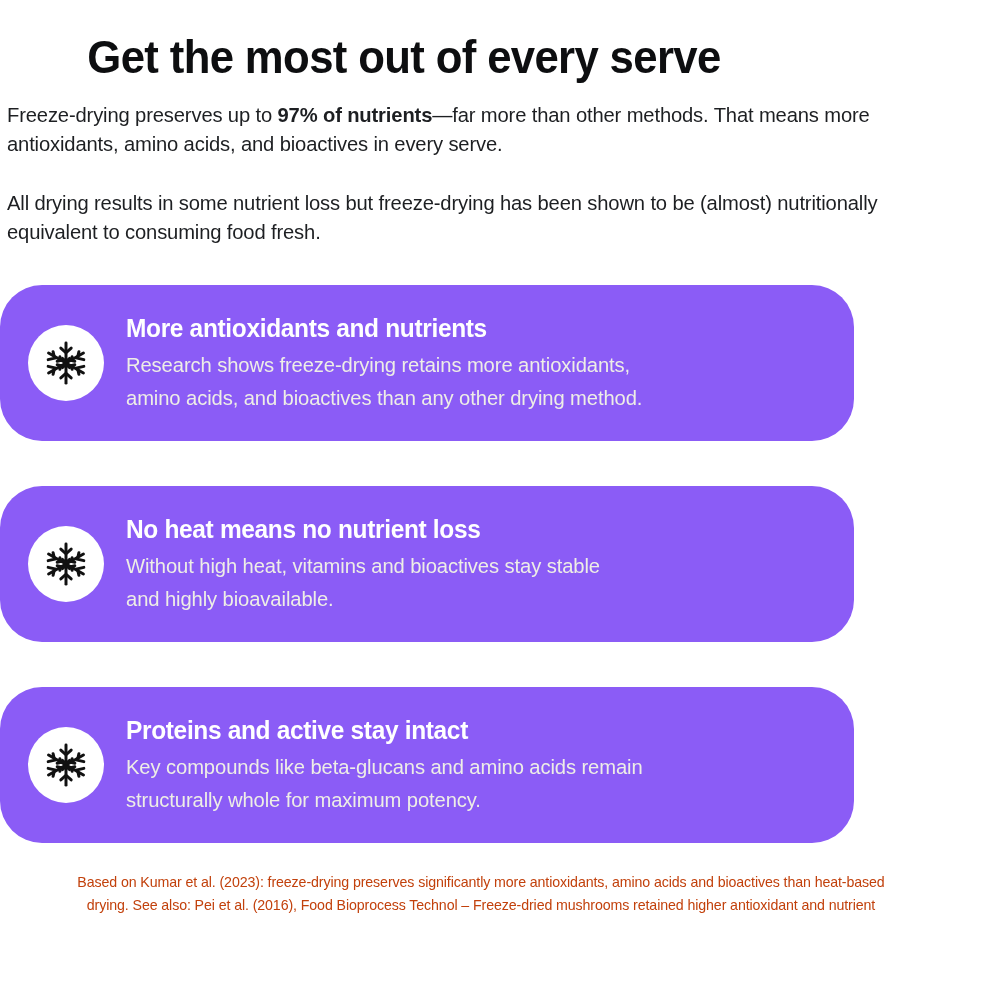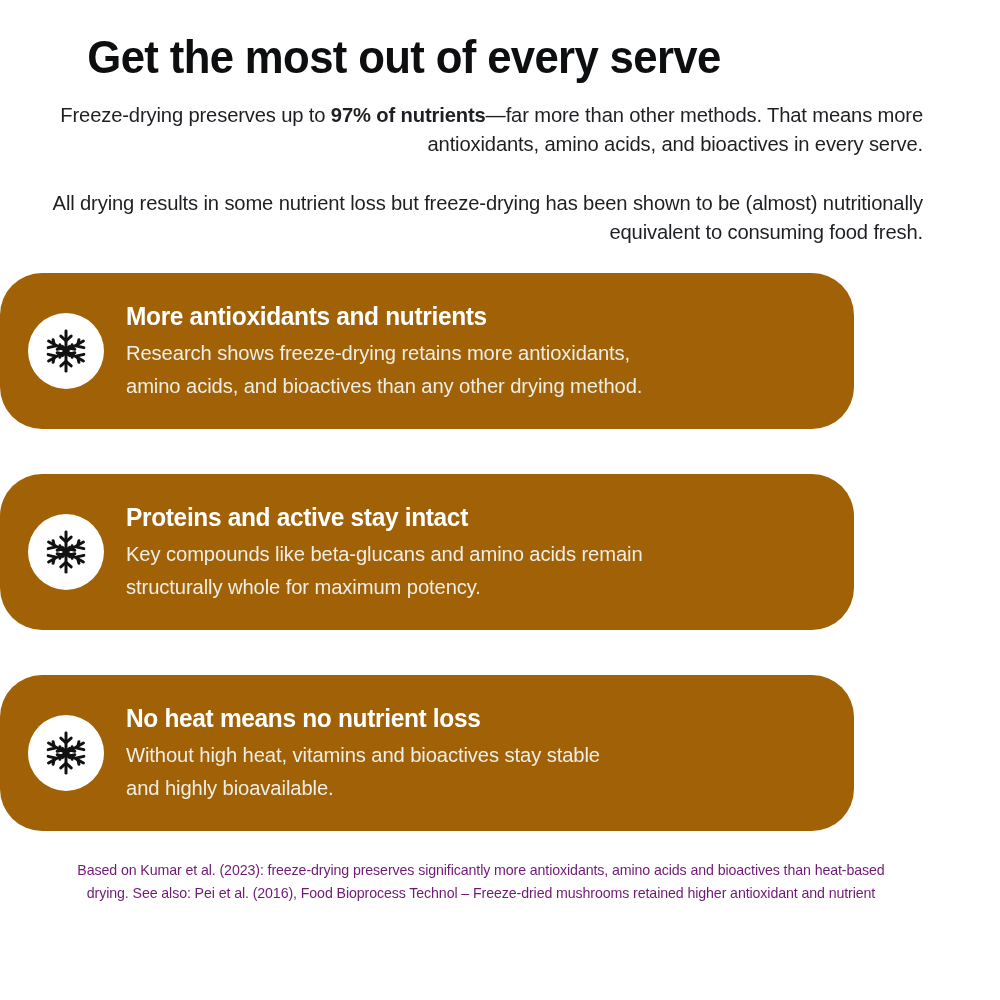--- a/index.html
+++ b/index.html
@@ -32,23 +32,23 @@
     line-height: 1.04;
     font-weight: 700;
     letter-spacing: -0.7px;
     color: #0d0e10;
     margin: 33px 40px 0 40px;
     font-stretch: condensed;
     transform: scaleX(0.93);
   }
 
   .intro-block {
-    margin: 18px auto 0 auto;
+    margin: 18px auto 12px auto;
     width: 930px;
-    text-align: right;
+    text-align: left;
   }
 
   .intro-para {
     font-size: 20.5px;
     line-height: 1.43;
     color: #1d1f22;
     letter-spacing: -0.15px;
     margin: 0;
     transform: scaleX(0.985);
   }
@@ -64,21 +64,21 @@
   
   .cards {
     margin: 27px auto 0 auto;
     width: 854px;
     display: flex;
     flex-direction: column;
     gap: 45px;
   }
 
   .card {
-    background: #a16207;
+    background: #8b5cf6;
     border-radius: 42px;
     height: 156px;
     box-sizing: border-box;
     display: flex;
     align-items: center;
     padding: 0 26px 0 28px;
     position: relative;
   }
 
   .icon-badge {
@@ -129,21 +129,21 @@
     display: block;
   }
 
   
   .footnote {
     margin: 28px auto 0 auto;
     width: 962px;
     text-align: center;
     font-size: 14.2px;
     line-height: 1.62;
-    color: #701a75;
+    color: #c2410c;
     letter-spacing: -0.1px;
   }
   .footnote span {
     display: block;
   }
 </style>
 </head>
 <body>
 
 <div class="page">
@@ -204,24 +204,24 @@
             <polyline points="10.5,35.8 12.1,29.1 5.4,27.5"></polyline>
             <polyline points="37.5,12.2 35.9,18.9 42.6,20.5"></polyline>
             <polyline points="14.8,22.2 18.6,21.2 17.6,17.4"></polyline>
             <polyline points="33.2,25.8 29.4,26.8 30.4,30.6"></polyline>
             <polyline points="17.6,30.6 18.6,26.8 14.8,25.8"></polyline>
             <polyline points="30.4,17.4 29.4,21.2 33.2,22.2"></polyline>
           </g>
         </svg>
       </div>
       <div class="card-text">
-        <div class="card-title">Proteins and active stay intact</div>
+        <div class="card-title">No heat means no nutrient loss</div>
         <div class="card-body">
-          <span>Key compounds like beta-glucans and amino acids remain</span>
-          <span>structurally whole for maximum potency.</span>
+          <span>Without high heat, vitamins and bioactives stay stable</span>
+          <span>and highly bioavailable.</span>
         </div>
       </div>
     </div>
 
     <div class="card">
       <div class="icon-badge">
         <svg width="46" height="46" viewBox="0 0 48 48" aria-hidden="true">
           <g stroke="#111111" stroke-width="3.1" stroke-linecap="round" fill="none">
             <line x1="24" y1="3" x2="24" y2="45"></line>
             <line x1="5.82" y1="13.5" x2="42.18" y2="34.5"></line>
@@ -235,24 +235,24 @@
             <polyline points="10.5,35.8 12.1,29.1 5.4,27.5"></polyline>
             <polyline points="37.5,12.2 35.9,18.9 42.6,20.5"></polyline>
             <polyline points="14.8,22.2 18.6,21.2 17.6,17.4"></polyline>
             <polyline points="33.2,25.8 29.4,26.8 30.4,30.6"></polyline>
             <polyline points="17.6,30.6 18.6,26.8 14.8,25.8"></polyline>
             <polyline points="30.4,17.4 29.4,21.2 33.2,22.2"></polyline>
           </g>
         </svg>
       </div>
       <div class="card-text">
-        <div class="card-title">No heat means no nutrient loss</div>
+        <div class="card-title">Proteins and active stay intact</div>
         <div class="card-body">
-          <span>Without high heat, vitamins and bioactives stay stable</span>
-          <span>and highly bioavailable.</span>
+          <span>Key compounds like beta-glucans and amino acids remain</span>
+          <span>structurally whole for maximum potency.</span>
         </div>
       </div>
     </div>
 
   </div>
 
   <div class="footnote">
     <span>Based on Kumar et al. (2023): freeze-drying preserves significantly more antioxidants, amino acids and bioactives than heat-based</span>
     <span>drying. See also: Pei et al. (2016), Food Bioprocess Technol – Freeze-dried mushrooms retained higher antioxidant and nutrient</span>
   </div>

